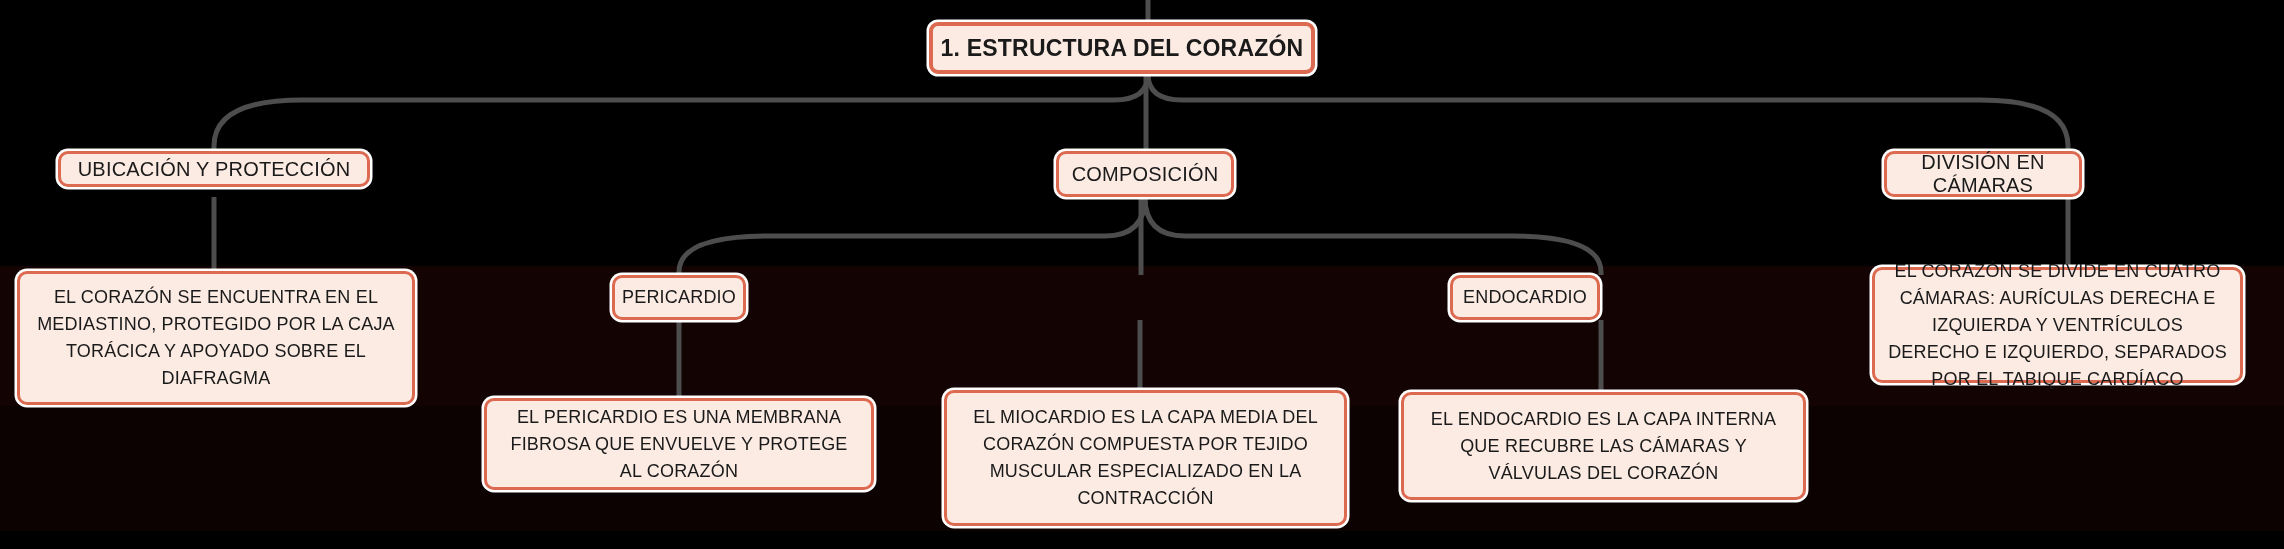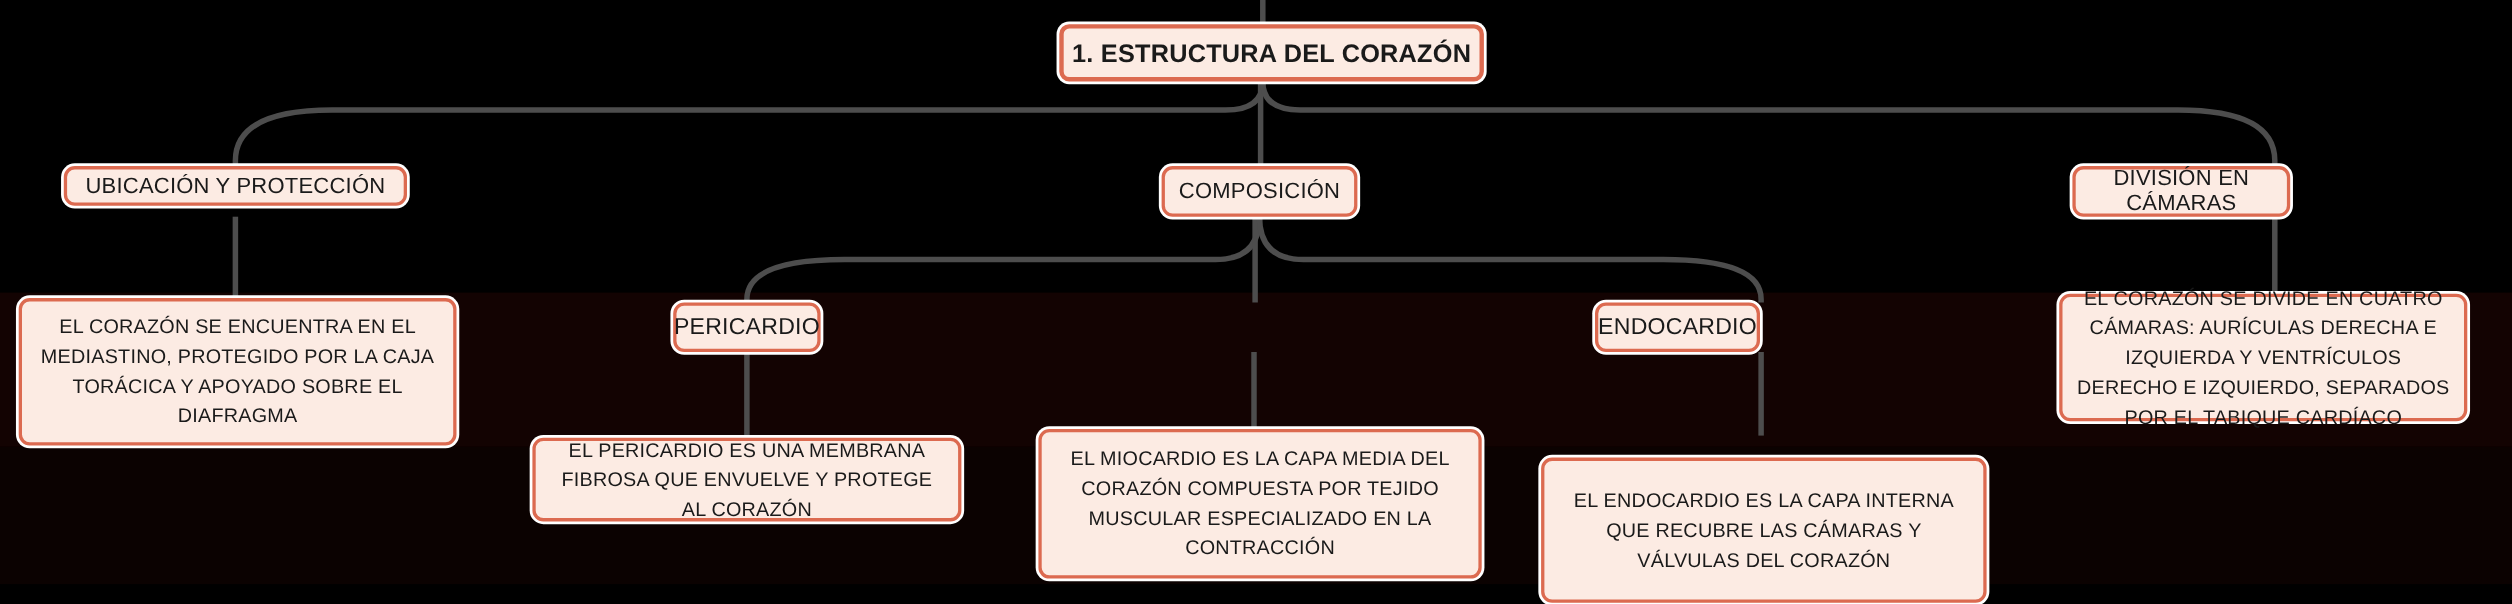--- a/index.html
+++ b/index.html
@@ -35,36 +35,36 @@
     background: var(--node_fill, #fcebe3);
     border: 3px solid var(--node_border, #dc6a50);
     border-radius: 10px;
     box-shadow: 0 0 0 2.5px var(--node_halo, #ffffff);
     color: var(--node_text, #1a1a1a);
     letter-spacing: 0.2px;
   }
 
   .root   { font-weight: bold; font-size: 23px; border-width: 4px; border-radius: 9px; }
   .branch { font-size: 20px; }
-  .sub    { font-size: 21px; }
+  .sub    { font-size: 18px; }
   .leaf   { font-size: 18px; line-height: 1.5; padding: 6px 12px; font-weight: 400; }
 
-  #node-root        { left: 963px;  top: 22px;  width: 386px; height: 52px; }
+  #node-root        { left: 929px;  top: 22px;  width: 386px; height: 52px; }
   #node-ubicacion   { left: 58px;   top: 151px; width: 312px; height: 36px; text-align: right; }
   #node-composicion { left: 1056px; top: 151px; width: 178px; height: 46px; }
   #node-division    { left: 1868px; top: 151px; width: 198px; height: 46px; margin-left: 16px; }
   #node-pericardio  { left: 612px;  top: 275px; width: 134px; height: 45px; }
   #node-miocardio   { left: 1073px; top: 275px; width: 134px; height: 45px; }
   #node-endocardio  { left: 1450px; top: 275px; width: 150px; height: 45px; }
 
   #leaf-ubicacion   { left: 17px;   top: 271px; width: 398px; height: 134px; }
   #leaf-division    { left: 1872px; top: 267px; width: 371px; height: 116px; }
-  #leaf-pericardio  { left: 484px;  top: 398px; width: 390px; height: 76px;  }
+  #leaf-pericardio  { left: 484px;  top: 398px; width: 390px; height: 92px;  }
   #leaf-miocardio   { left: 944px;  top: 390px; width: 403px; height: 136px; justify-content: flex-end; }
-  #leaf-endocardio  { left: 1401px; top: 416px; width: 405px; height: 132px; }
+  #leaf-endocardio  { left: 1401px; top: 392px; width: 405px; height: 108px; }
 </style>
 </head>
 <body>
 
 <div class="canvas">
 
   <div class="band band1"></div>
   <div class="band band2"></div>
 
   <svg class="connectors" viewBox="0 0 2284 549" aria-hidden="true">

